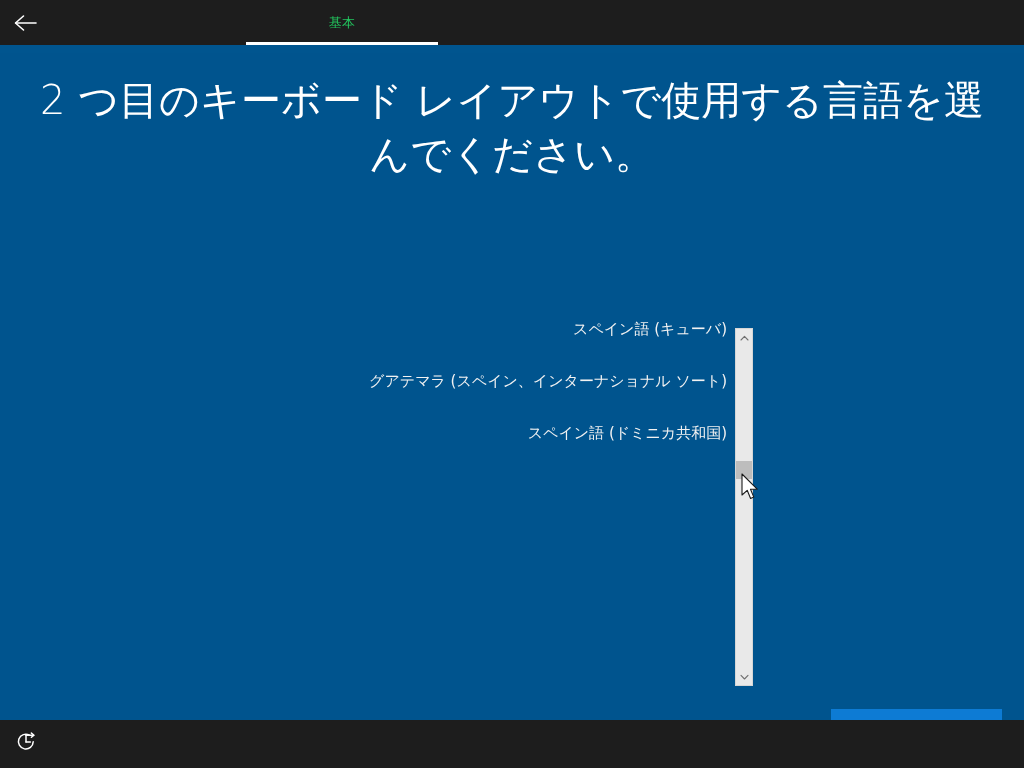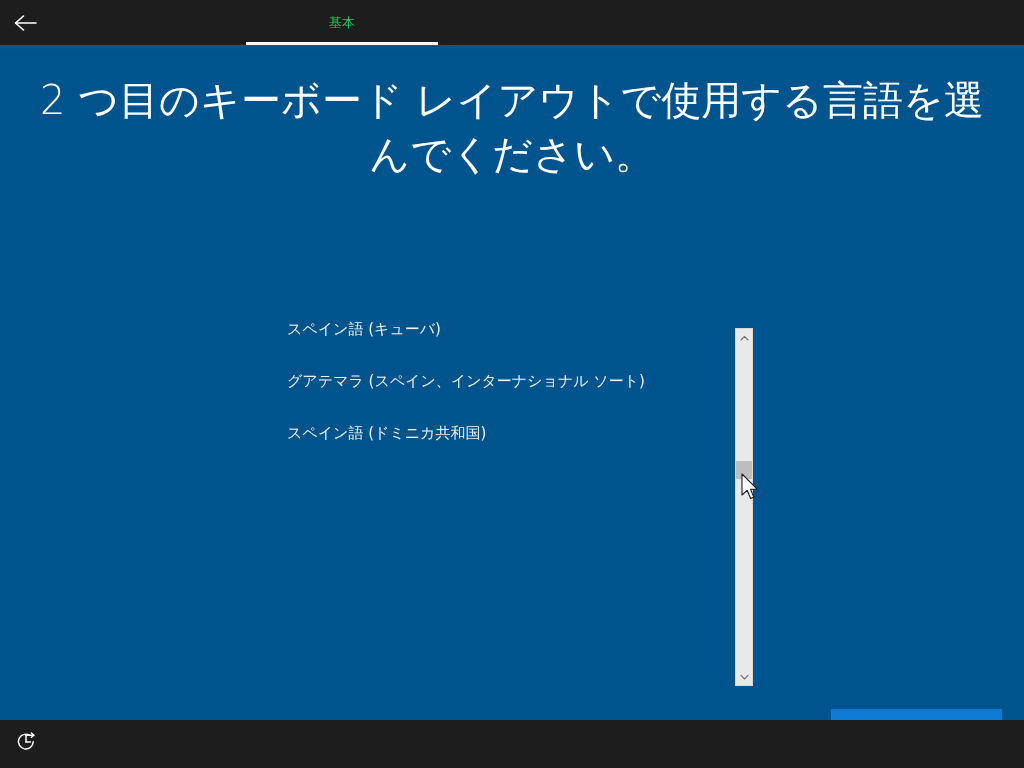--- a/index.html
+++ b/index.html
@@ -89,20 +89,21 @@
     font-family: "DejaVu Sans", "Liberation Sans", sans-serif;
   }
 
   
   #language-list {
     position: absolute;
     left: 287px;
     top: 250px;
     width: 440px;
     height: 320px;
+    text-align: right;
   }
   .list-item {
     height: 52px;
     line-height: 52px;
     color: #f2f2f2;
     font-size: 15px;
     white-space: nowrap;
     cursor: default;
   }
 

